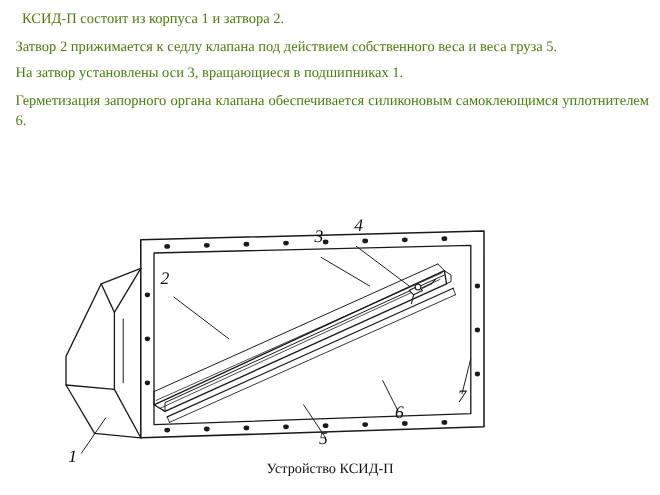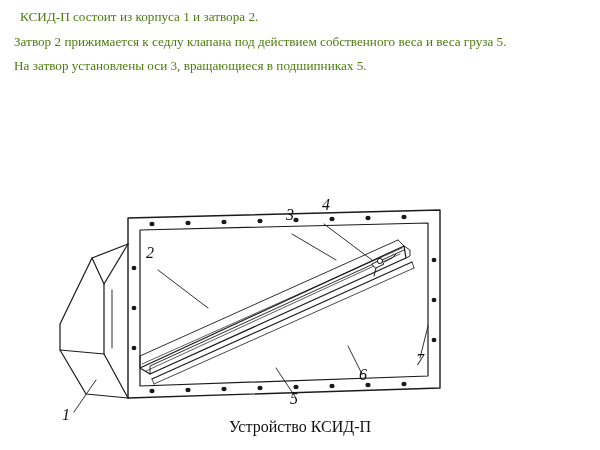--- a/index.html
+++ b/index.html
@@ -49,39 +49,40 @@
   }
   .figure svg {
     display: block;
   }
   .caption {
     position: absolute;
     left: 0;
     top: 418px;
     width: 600px;
     text-align: center;
-    font-size: 16px;
+    font-size: 13px;
     color: #111111;
   }
   .lbl {
     font-family: "Liberation Serif", serif;
     font-style: italic;
     font-size: 16px;
     fill: #111111;
   }
 </style>
 </head>
 <body>
 
 <div class="page">
 
   <div class="text-block">
     <p class="para first">КСИД-П состоит из корпуса 1 и затвора 2.</p>
     <p class="para">Затвор 2  прижимается к седлу клапана под действием собственного веса  и веса груза 5.</p>
-    <p class="para">На затвор установлены оси 3, вращающиеся в подшипниках 5.</p>
+    <p class="para">На затвор установлены оси 3, вращающиеся в подшипниках 1.</p>
+    <p class="para justify-wide">Герметизация запорного органа клапана обеспечивается силиконовым самоклеющимся уплотнителем 6.</p>
   </div>
 
   <div class="figure">
     <svg width="600" height="252" viewBox="0 0 600 252" xmlns="http://www.w3.org/2000/svg">
       <g fill="none" stroke="#1a1a1a" stroke-width="1.2" stroke-linejoin="round" stroke-linecap="round">
 
         <polygon points="128,200 128,20 440,12 440,190" fill="#ffffff" stroke="#1a1a1a" stroke-width="1.4"></polygon>
         <polygon points="140,188 140,32 428,25 428,178" fill="#ffffff" stroke="#1a1a1a" stroke-width="1.2"></polygon>
 
         <g fill="#1a1a1a" stroke="none">

